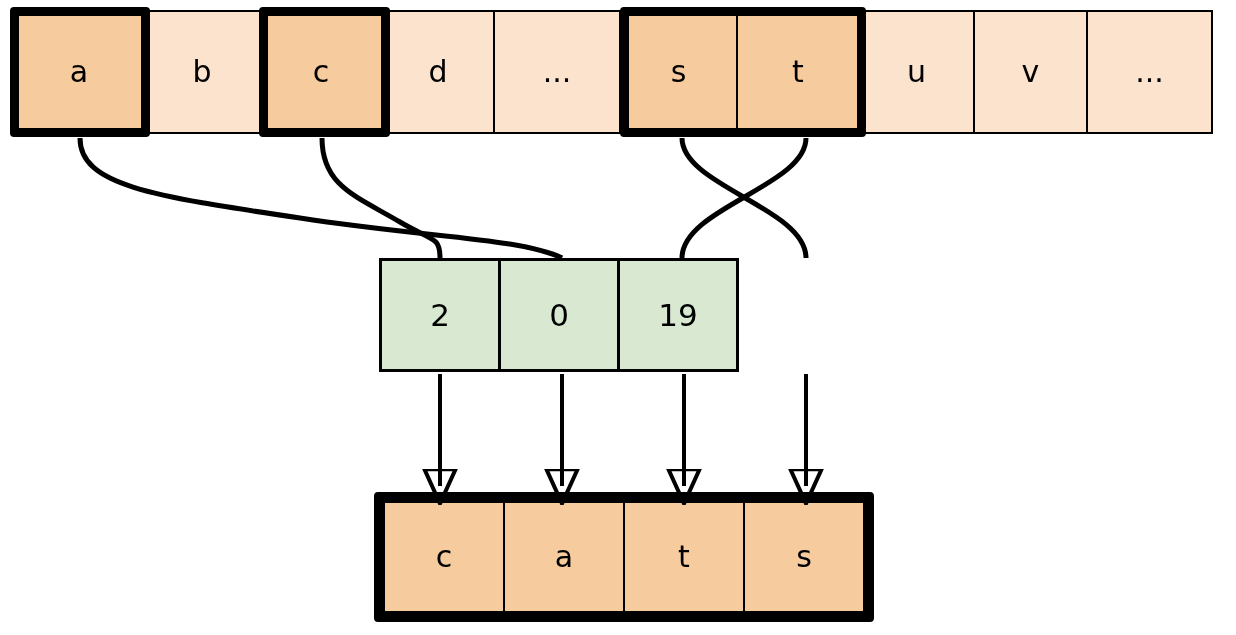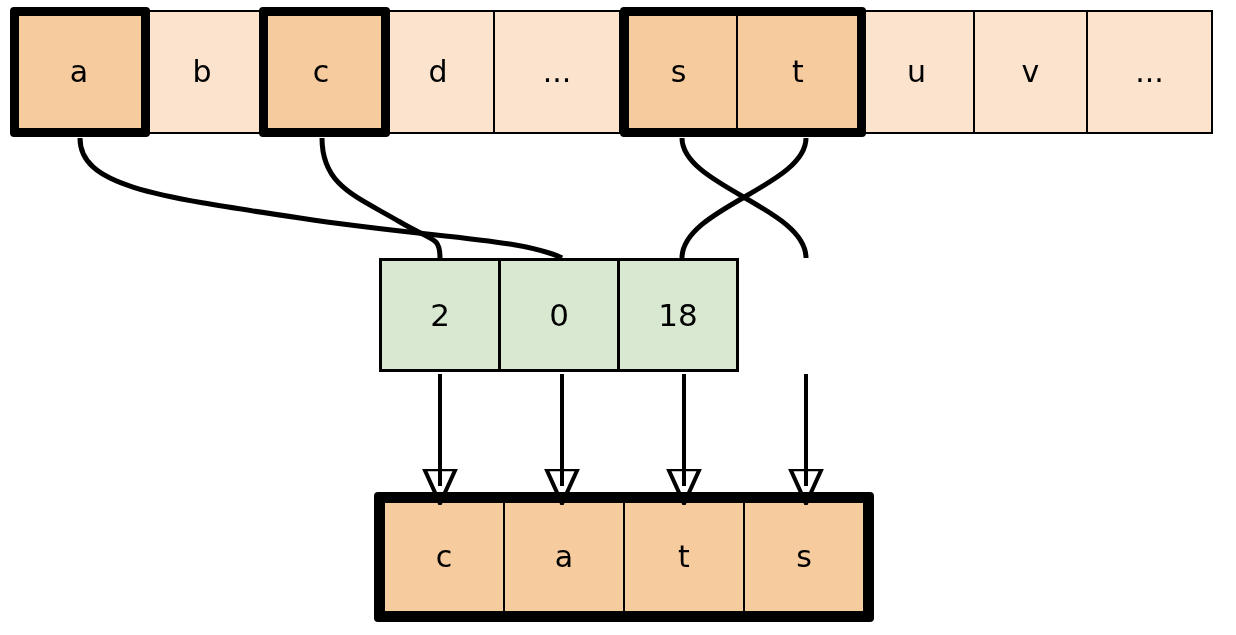--- a/index.html
+++ b/index.html
@@ -148,21 +148,21 @@
   <div class="sel-box" style="left:620px; top:7px; width:246px; height:130px;"></div>
 
   <div class="row" id="index-row">
     <div class="cell">
       <span>2</span>
     </div>
     <div class="cell">
       <span>0</span>
     </div>
     <div class="cell">
-      <span>18</span>
+      <span>19</span>
     </div>
   </div>
 
   <div class="row" id="output-row">
     <div class="cell">
       <span>c</span>
     </div>
     <div class="cell">
       <span>a</span>
     </div>

